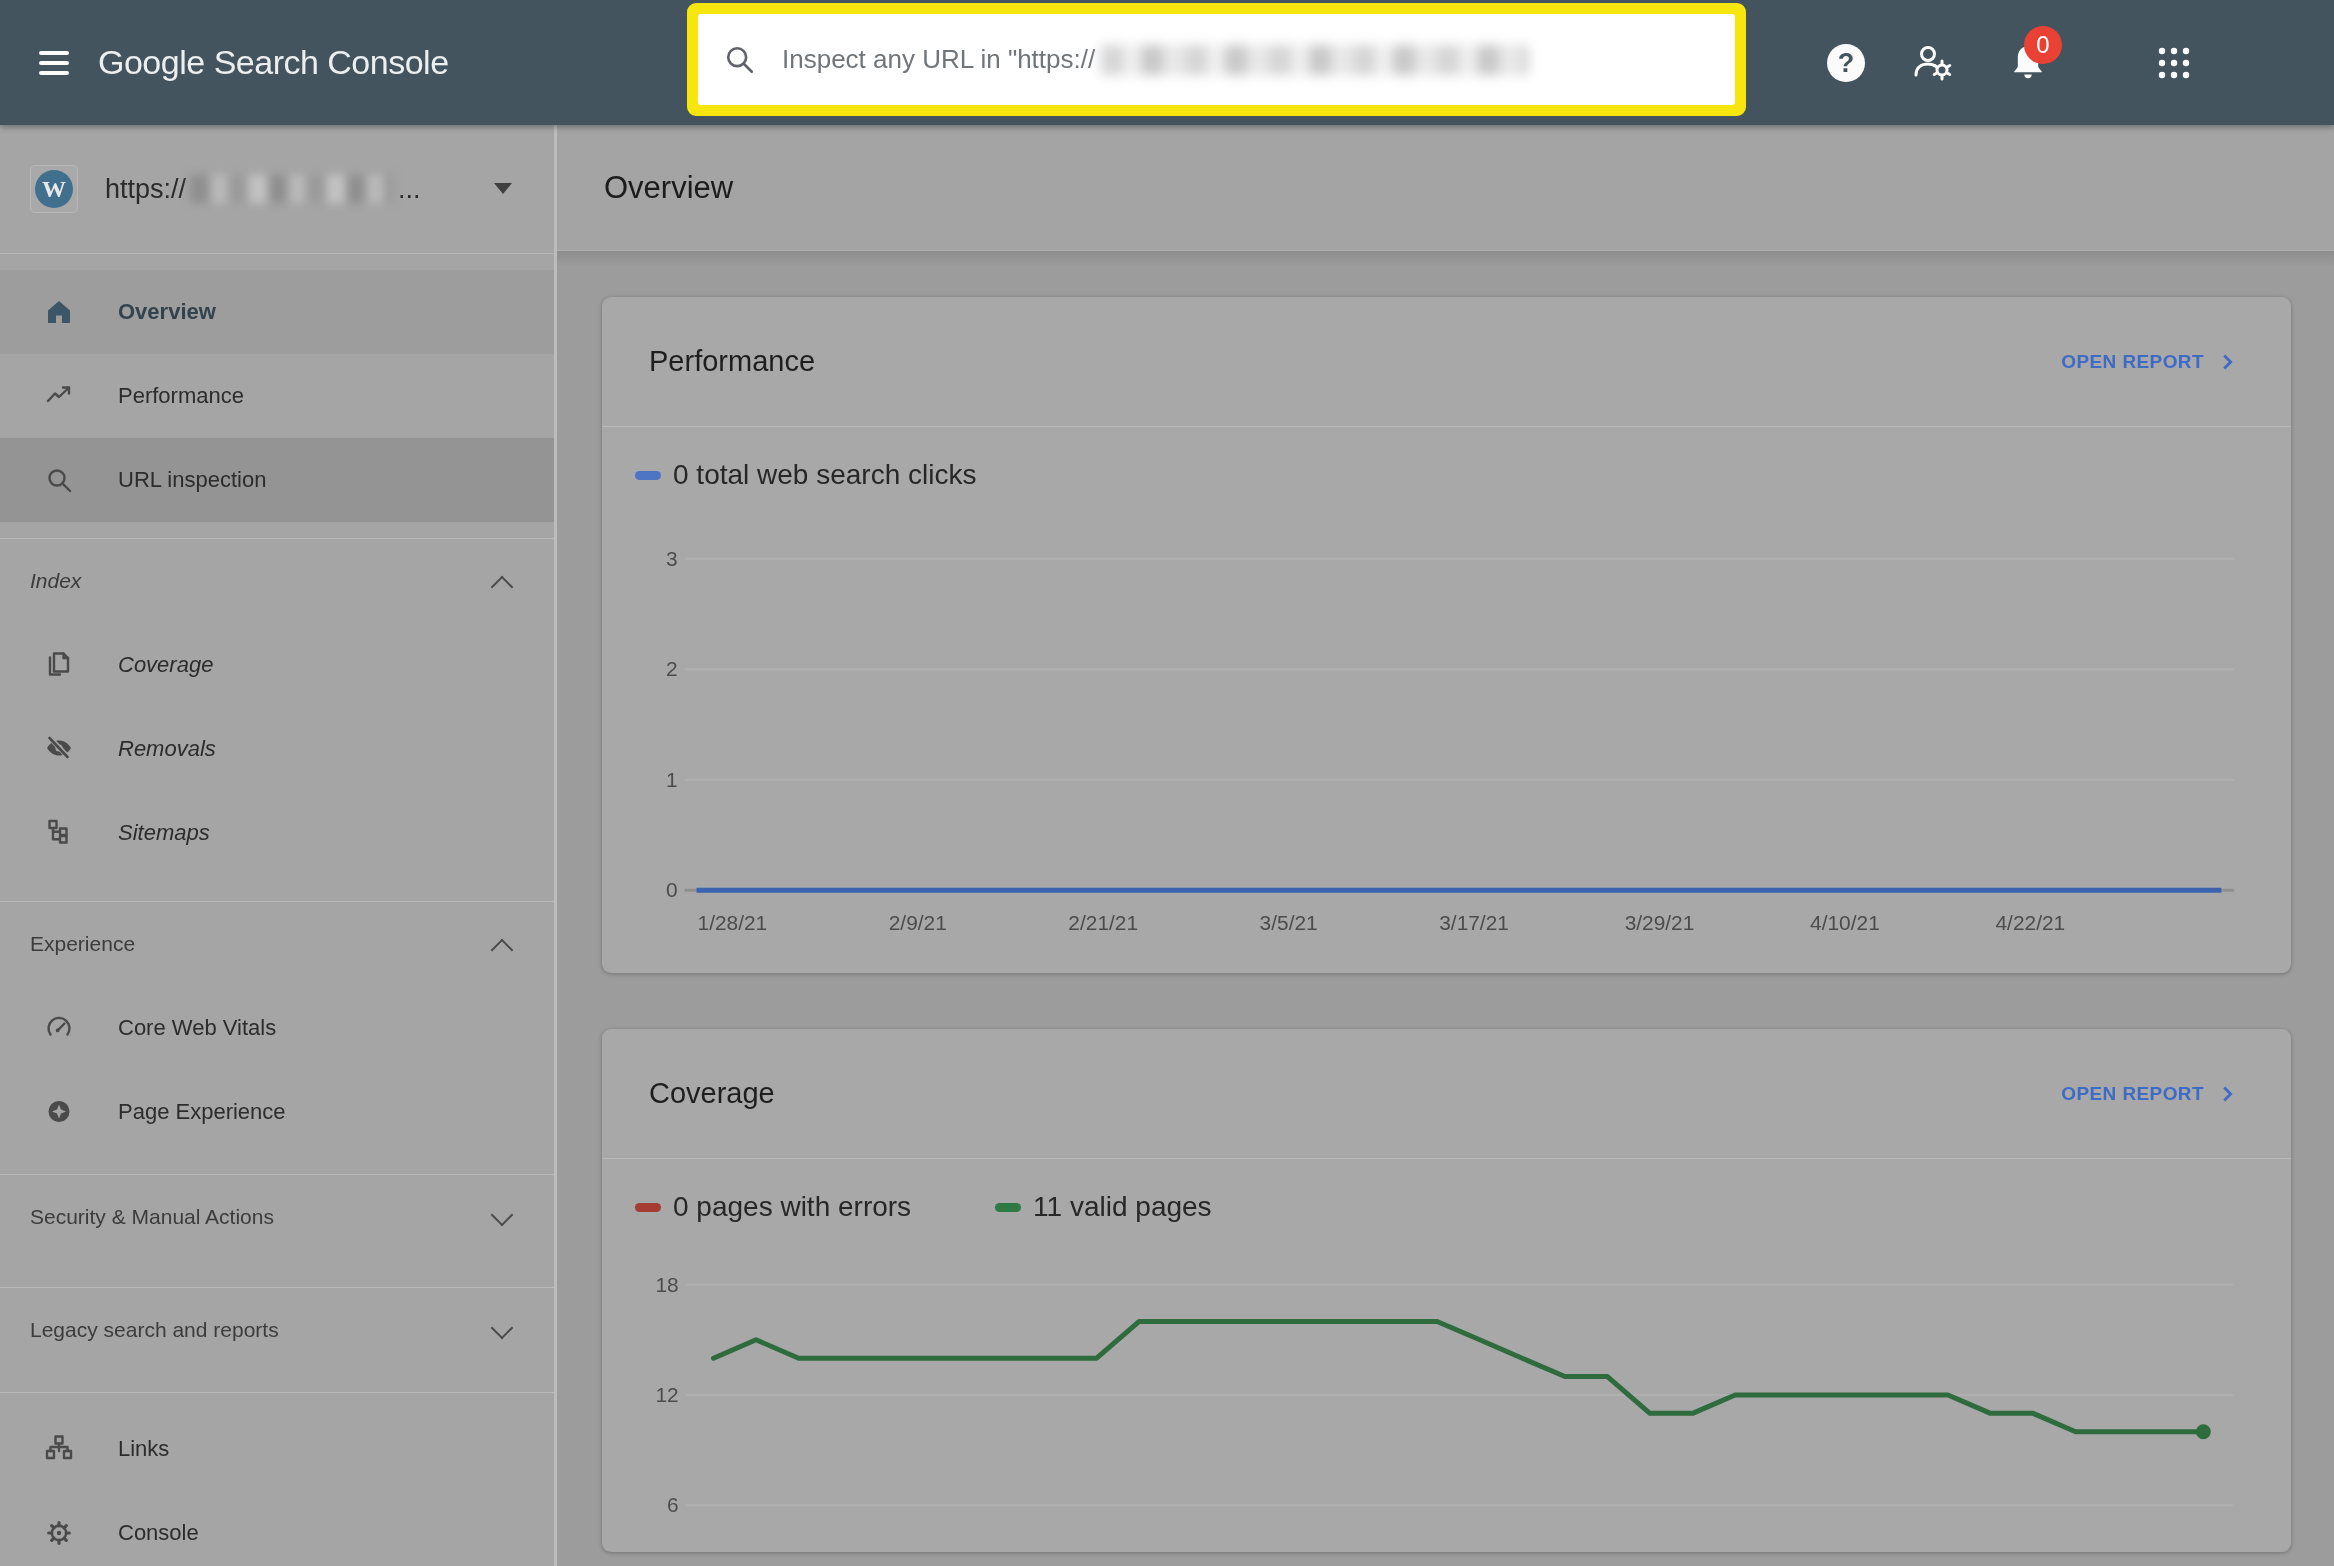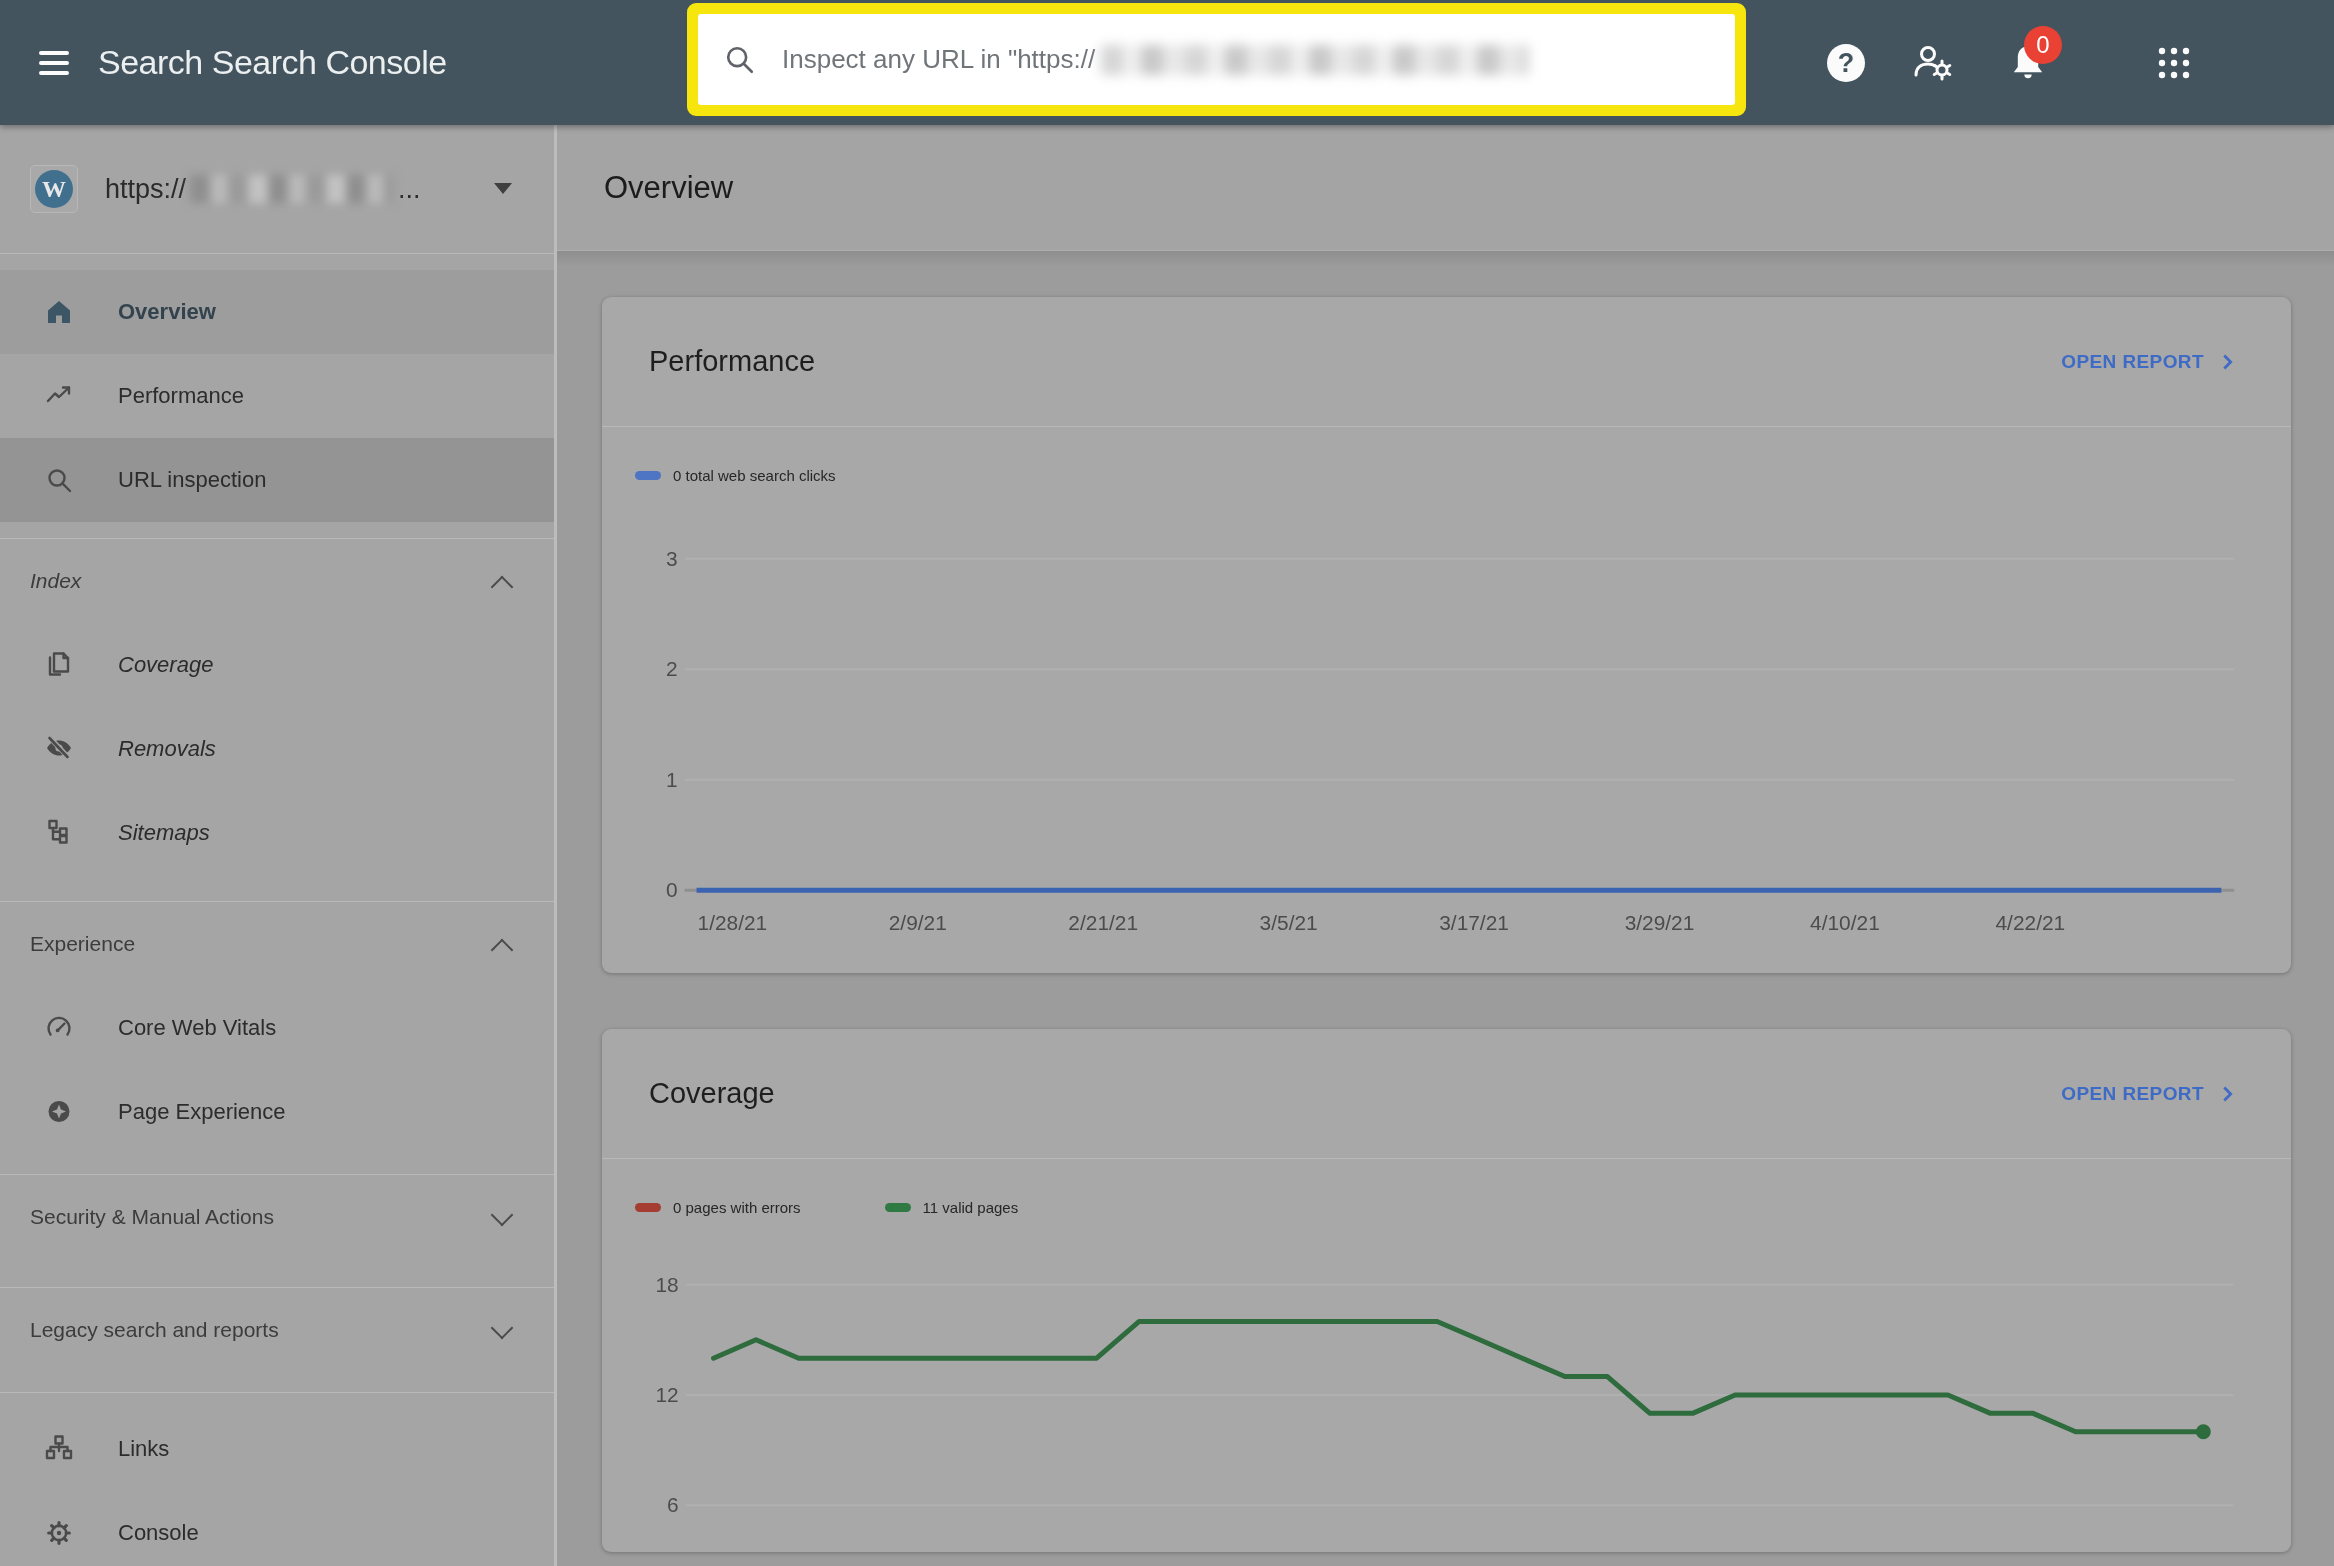--- a/index.html
+++ b/index.html
@@ -108,37 +108,37 @@
   .card-head{height:129px;display:flex;align-items:center;justify-content:space-between;padding:0 47px;}
   .card-head h2{margin:0;font-size:29px;font-weight:400;color:#1e1e1e;}
   .open-report{
     display:flex;align-items:center;gap:12px;background:none;border:none;cursor:pointer;
     font-size:19px;font-weight:700;letter-spacing:0.4px;font-family:inherit;
   }
   .card-divider{height:1px;background:#b9b9b9;}
   .legend{display:flex;align-items:center;gap:84px;margin:28px 0 0 33px;height:40px;}
   .legend-item{display:flex;align-items:center;gap:12px;}
   .legend-dash{width:26px;height:9px;border-radius:4.5px;flex:none;}
-  .legend-label{font-size:15px;color:#272727;white-space:nowrap;}
+  .legend-label{font-size:28px;color:#272727;white-space:nowrap;}
   .chart-svg{display:block;}
   .card + .card{margin-top:56px;}
 </style>
 </head>
 <body>
 
 <div class="page">
 
   <header class="topbar" style="background: rgb(67, 84, 94);">
     <button class="hamburger">
       <span></span>
         <span></span>
         <span></span>
     </button>
     <div class="logo">
-      <span class="lg">Search</span>
+      <span class="lg">Google</span>
       <span class="lp">Search Console</span>
     </div>
 
     <div class="search-highlight" style="border-color: rgb(247, 230, 13); background: rgb(247, 230, 13);">
       <div class="searchbox">
         <svg width="32" height="32" viewBox="0 0 34 34">
           <circle cx="14" cy="14" r="9.5" stroke="#5f6368" stroke-width="2.8" fill="none"></circle>
           <line x1="21" y1="21" x2="29.5" y2="29.5" stroke="#5f6368" stroke-width="2.8" stroke-linecap="round"></line>
         </svg>
         <span class="ph">Inspect any URL in "https://</span>

